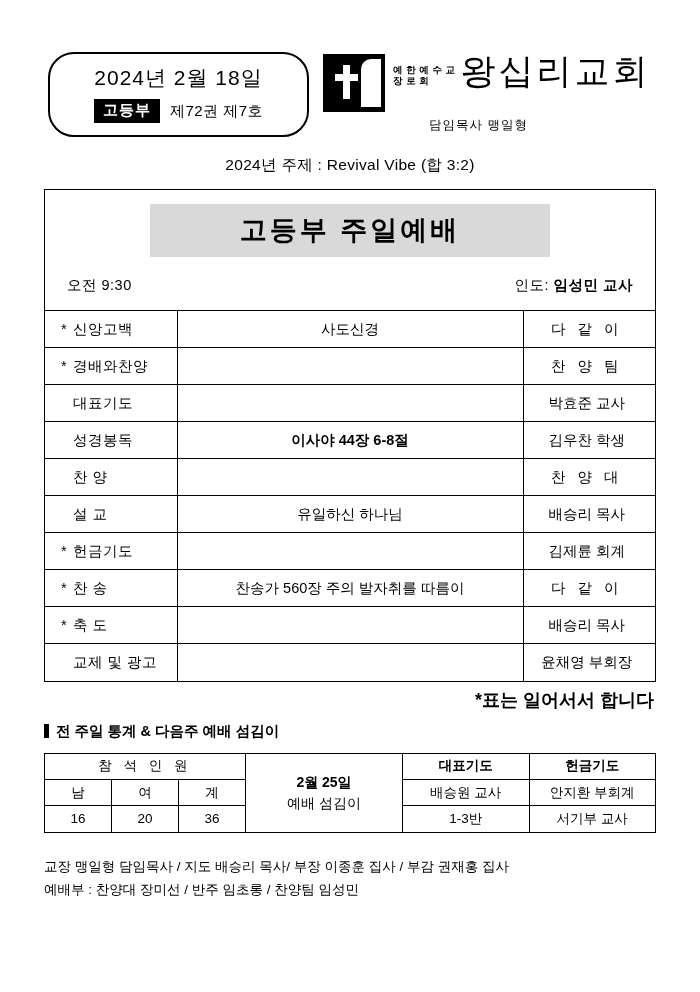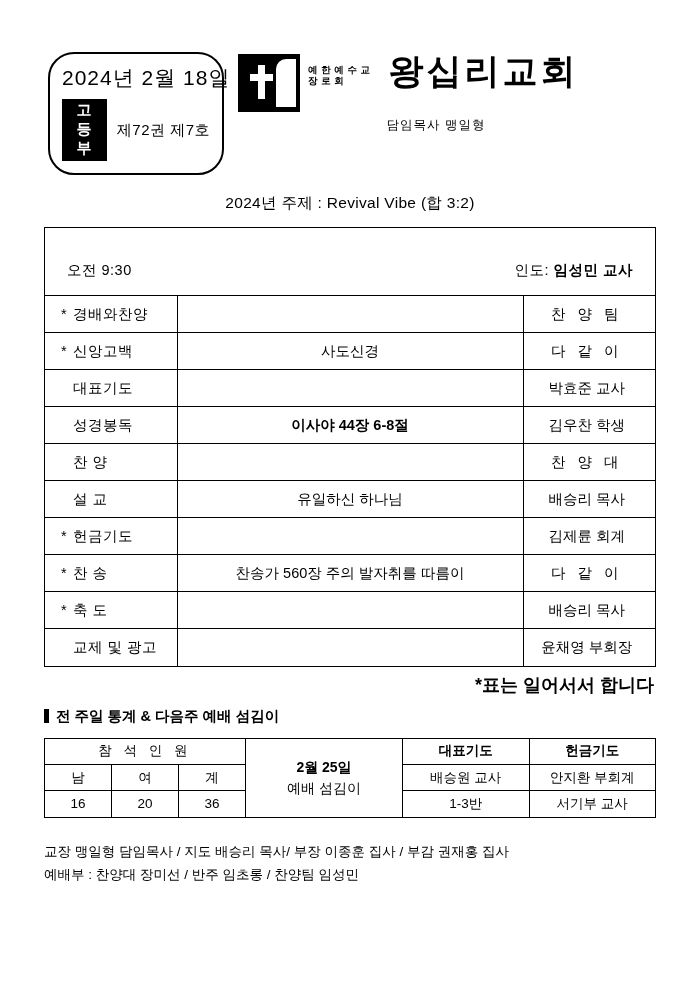--- a/index.html
+++ b/index.html
@@ -22,21 +22,21 @@
   }
 
   
   .header {
     display: flex;
     align-items: flex-start;
     padding: 52px 30px 0 48px;
     gap: 10px;
   }
   .header-left {
-    width: 176px;
+    width: 261px;
     border: 2.5px solid #000;
     border-radius: 26px;
     padding: 10px 12px 12px 12px;
     text-align: center;
   }
   .header-date {
     font-size: 21px;
     letter-spacing: 1px;
     font-weight: 400;
     white-space: nowrap;
@@ -102,34 +102,34 @@
     left: 12px;
     top: 20px;
     width: 23px;
     height: 7px;
     background: #fff;
   }
   .name-block { flex: 1; }
   .name-line1 {
     display: flex;
     align-items: flex-end;
-    gap: 18px;
+    gap: 5px;
   }
   .small-prefix {
     font-size: 9.5px;
     line-height: 11px;
     font-weight: bold;
     letter-spacing: 0.5px;
     padding-bottom: 4px;
     white-space: nowrap;
   }
   .church-kr {
     font-family: "DejaVu Serif", serif;
     font-size: 35px;
-    font-weight: bold;
+    font-weight: normal;
     letter-spacing: 3px;
     line-height: 38px;
     white-space: nowrap;
   }
   .church-en {
     font-size: 16.5px;
     letter-spacing: 0.2px;
     margin-top: 2px;
     white-space: nowrap;
   }
@@ -327,39 +327,42 @@
           </div>
         </div>
       </div>
       <div class="pastor">담임목사 맹일형</div>
     </div>
   </div>
 
   <div class="theme">2024년 주제 : Revival Vibe (합 3:2)</div>
 
   <div class="order-box">
+    <div class="order-title-wrap">
+      <div class="order-title">고등부 주일예배</div>
+    </div>
     <div class="order-meta">
       <div class="left">오전 9:30</div>
       <div class="right">
         <span>인도:</span>
         <b>임성민 교사</b>
       </div>
     </div>
 
     <table class="order">
       <tbody>
         <tr>
-          <td class="c-item"><span class="star">*</span><span class="sp">경배와찬양</span></td>
-          <td class="c-mid"></td>
-          <td class="c-who spaced2">찬 양 팀</td>
-        </tr>
-        <tr>
           <td class="c-item"><span class="star">*</span><span class="sp">신앙고백</span></td>
           <td class="c-mid">사도신경</td>
           <td class="c-who spaced2">다 같 이</td>
+        </tr>
+        <tr>
+          <td class="c-item"><span class="star">*</span><span class="sp">경배와찬양</span></td>
+          <td class="c-mid"></td>
+          <td class="c-who spaced2">찬 양 팀</td>
         </tr>
         <tr>
           <td class="c-item"><span class="star"></span><span class="sp">대표기도</span></td>
           <td class="c-mid"></td>
           <td class="c-who">박효준 교사</td>
         </tr>
         <tr>
           <td class="c-item"><span class="star"></span><span class="sp">성경봉독</span></td>
           <td class="c-mid bold">이사야 44장 6-8절</td>
           <td class="c-who">김우찬 학생</td>

